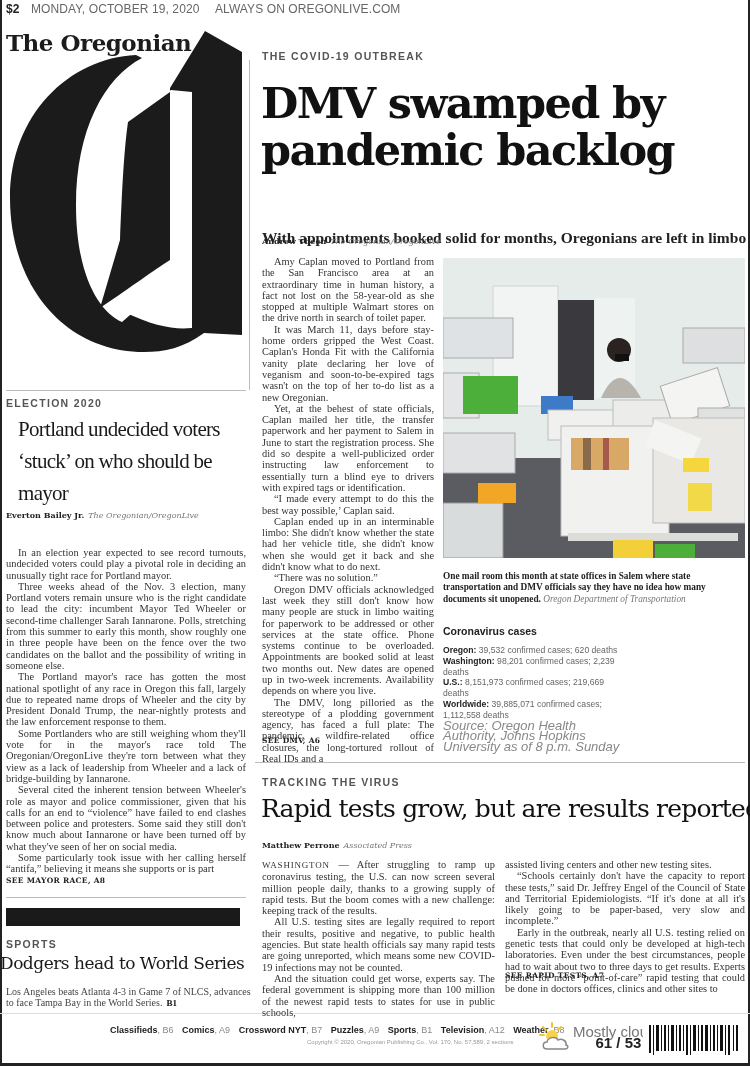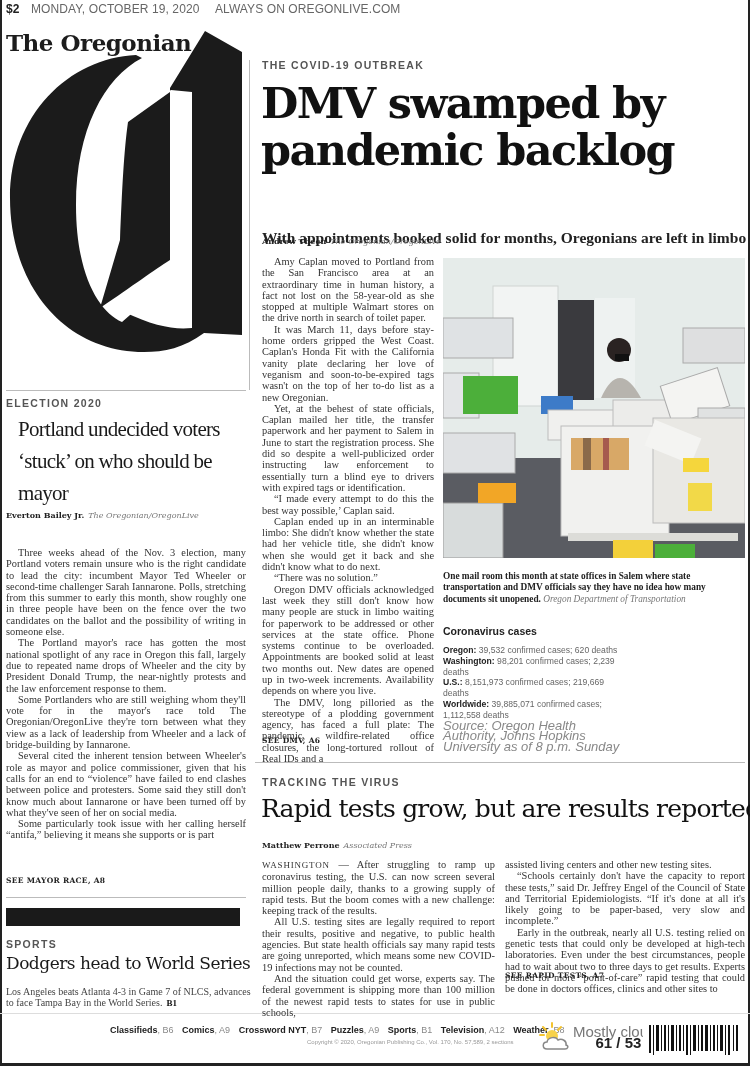--- a/index.html
+++ b/index.html
@@ -19,21 +19,21 @@
   .left-rule { left: 249px; top: 60px; width: 1px; height: 330px; background: #bbb; }
 
   .kicker { font-family: "Liberation Sans", sans-serif; font-weight: bold; font-size: 10.5px; letter-spacing: 1.3px; color: #555; text-transform: uppercase; }
   .byline { font-family: "DejaVu Serif", serif; font-size: 8px; font-weight: bold; color: #222; white-space: nowrap; }
   .byline i { font-weight: normal; font-style: italic; color: #777; margin-left: 4px; }
   .body { font-family: "Liberation Serif", serif; font-size: 10.4px; line-height: 11.3px; color: #333; text-align: justify; }
   .body p { text-indent: 12px; }
   .jump { font-family: "DejaVu Serif", serif; font-weight: bold; font-size: 7.5px; letter-spacing: 0.3px; color: #222; }
 
   
-  .main-kicker { left: 262px; top: 59px; }
+  .main-kicker { left: 262px; top: 50px; }
   .main-head { left: 261px; top: 80px; width: 485px; font-family: "DejaVu Serif", serif; font-weight: bold; font-size: 43px; line-height: 47px; letter-spacing: -1.6px; color: #111; }
   .main-deck { left: 262px; top: 200px; font-family: "Liberation Serif", serif; font-weight: bold; font-size: 15.5px; color: #222; white-space: nowrap; margin-top: 29px; }
   .main-byline { left: 262px; top: 236px; }
   .main-body { left: 262px; top: 256px; width: 172px; }
   .main-jump { left: 262px; top: 736px; }
 
   .photo { left: 443px; top: 258px; width: 302px; height: 300px; overflow: hidden; background: #e9eeec; }
   .caption { left: 443px; top: 571px; width: 302px; font-family: "Liberation Serif", serif; font-weight: bold; font-size: 9.3px; line-height: 11.4px; color: #222; }
   .caption i { font-weight: normal; font-style: italic; color: #777; }
 
@@ -47,21 +47,21 @@
   
   .el-kicker { left: 6px; top: 397px; }
   .el-head { left: 18px; top: 413px; width: 240px; font-family: Liberation Serif, serif; font-size: 21px; line-height: 32px; letter-spacing: -0.7px; color: #1a1a1a; }
   .el-byline { left: 6px; top: 510px; }
   .el-body { left: 6px; top: 547px; width: 240px; }
   .el-jump { left: 6px; top: 876px; }
 
   
   .adbar { left: 6px; top: 908px; width: 234px; height: 18px; background: #1a1a1a; }
   .sp-kicker { left: 6px; top: 938px; }
-  .sp-head { left: 6px; top: 953px; font-family: "DejaVu Serif", serif; font-size: 17px; letter-spacing: -0.5px; color: #1a1a1a; white-space: nowrap; }
+  .sp-head { left: 0; top: 953px; font-family: "DejaVu Serif", serif; font-size: 17px; letter-spacing: -0.5px; color: #1a1a1a; white-space: nowrap; }
   .sp-body { left: 6px; top: 986px; width: 245px; font-family: "Liberation Serif", serif; font-size: 10px; line-height: 11.3px; color: #444; }
   .sp-body b { color: #111; margin-left: 4px; font-size: 9px; }
 
   
   .rt-kicker { left: 262px; top: 776px; }
   .rt-head { left: 261px; top: 794px; font-family: "DejaVu Serif", serif; font-size: 25px; letter-spacing: -0.8px; color: #111; white-space: nowrap; }
   .rt-byline { left: 262px; top: 840px; }
   .rt-col1 { left: 262px; top: 859px; width: 233px; }
   .rt-col2 { left: 505px; top: 859px; width: 240px; }
   .rt-jump { left: 505px; top: 971px; }
@@ -168,20 +168,21 @@
 <div class="abs hrule" style="left:255px; top:762px; width:490px;"></div>
 <div class="abs hrule" style="left:6px; top:897px; width:240px;"></div>
 <div class="abs hrule" style="left:0px; top:1013px; width:750px; background:#ddd;"></div>
 
 <div class="abs kicker el-kicker">ELECTION 2020</div>
 <div class="abs el-head">Portland undecided voters ‘stuck’ on who should be mayor</div>
 <div class="abs byline el-byline">
   <span>Everton Bailey Jr.</span><i>The Oregonian/OregonLive</i>
 </div>
 <div class="abs body el-body">
+  <p>In an election year expected to see record turnouts, undecided voters could play a pivotal role in deciding an unusually tight race for Portland mayor.</p>
   <p>Three weeks ahead of the Nov. 3 election, many Portland voters remain unsure who is the right candidate to lead the city: incumbent Mayor Ted Wheeler or second-time challenger Sarah Iannarone. Polls, stretching from this summer to early this month, show roughly one in three people have been on the fence over the two candidates on the ballot and the possibility of writing in someone else.</p>
   <p>The Portland mayor's race has gotten the most national spotlight of any race in Oregon this fall, largely due to repeated name drops of Wheeler and the city by President Donald Trump, the near-nightly protests and the law enforcement response to them.</p>
   <p>Some Portlanders who are still weighing whom they'll vote for in the mayor's race told The Oregonian/OregonLive they're torn between what they view as a lack of leadership from Wheeler and a lack of bridge-building by Iannarone.</p>
   <p>Several cited the inherent tension between Wheeler's role as mayor and police commissioner, given that his calls for an end to “violence” have failed to end clashes between police and protesters. Some said they still don't know much about Iannarone or have been turned off by what they've seen of her on social media.</p>
   <p>Some particularly took issue with her calling herself “antifa,” believing it means she supports or is part</p>
 </div>
 <div class="abs jump el-jump">SEE MAYOR RACE, A8</div>
 
 <div class="abs adbar"></div>
 <div class="abs kicker sp-kicker">SPORTS</div>

